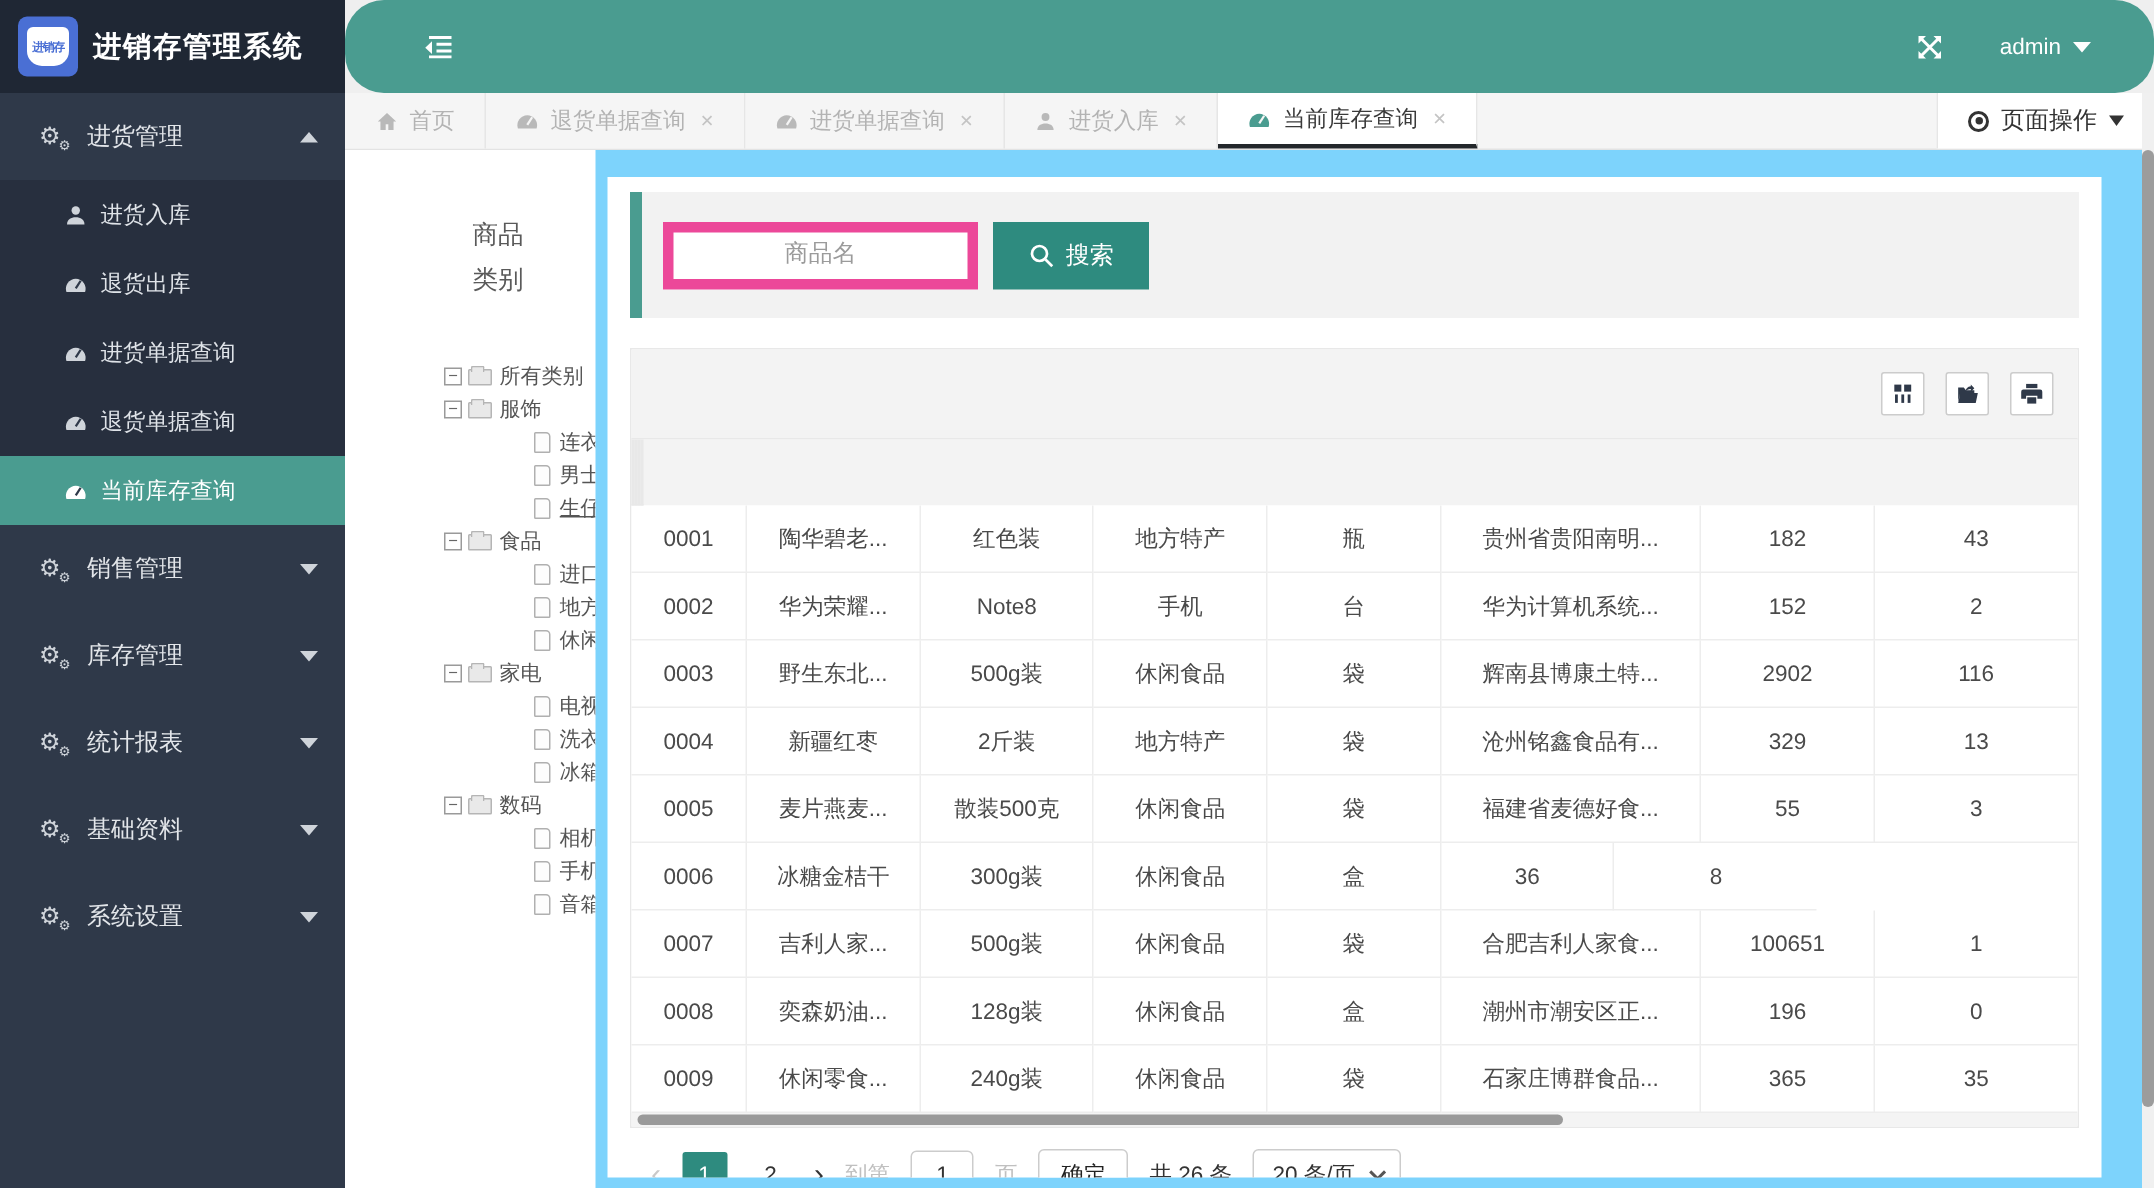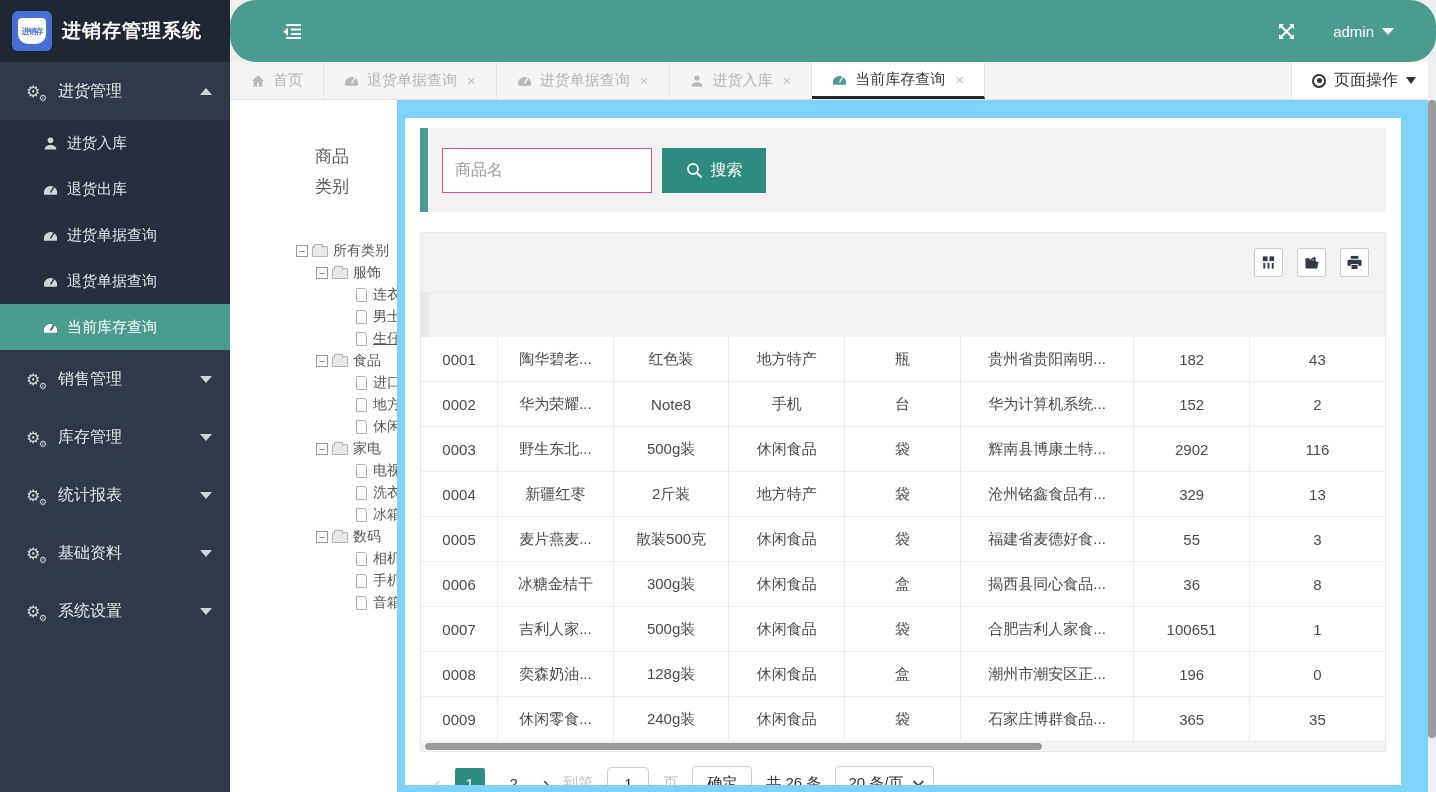--- a/index.html
+++ b/index.html
@@ -54,40 +54,40 @@
   .circ-dot::before { content:""; width:5px; height:5px; background:#333; border-radius:50%; }
   .page-actions .caret.down { border-top-color:#333; border-left-width:5px; border-right-width:5px; }
 
   
   .content { position:absolute; left:230px; top:100px; right:0; bottom:0; background:#7dd3fc; display:flex; }
   .tree-panel { width:167px; background:#fff; height:100%; overflow:hidden; flex:0 0 auto; }
   .tree-title { padding:42px 0 0 85px; font-size:17px; color:#5a5a5a; line-height:30px; }
   .tree { margin-top:38px; font-size:14px; color:#555; white-space:nowrap; }
   .tnode { height:22px; display:flex; align-items:center; cursor:pointer; }
   .tnode.t-root { padding-left:66px;text-align:center; }
-  .tnode.t-folder { padding-left:86px; }
+  .tnode.t-folder { padding-left:66px; }
   .tnode.t-leaf { padding-left:126px; }
   .expander { width:12px; height:12px; border:1px solid #9a9a9a; background:#fff; display:inline-flex; align-items:center; justify-content:center; font-size:11px; line-height:10px; color:#666; margin-right:4px; flex:0 0 auto; }
   .expander::before { content:"−"; }
   .folder-icon { width:16px; height:11px; background:#e9e9e9; border:1px solid #b5b5b5; border-radius:1px; position:relative; margin-right:5px; flex:0 0 auto; }
   .folder-icon::before { content:""; position:absolute; top:-3px; left:1px; width:7px; height:3px; background:#e9e9e9; border:1px solid #b5b5b5; border-bottom:none; border-radius:1px 1px 0 0; }
   .file-icon { width:11px; height:14px; background:#fdfdfd; border:1px solid #b0b0b0; border-radius:1px 3px 1px 1px; margin-right:6px; flex:0 0 auto; }
   .tnode .tlabel { overflow:hidden; }
   .tnode.underl .tlabel { text-decoration:underline; }
   .tnode .expander, .tnode .folder-icon { display:inline-flex; }
   .tnode .file-icon { display:none; }
   .tnode.t-leaf .file-icon { display:inline-block; }
 
   .gap-col { width:8px; flex:0 0 auto; }
 
   .card { background:#fff; margin:18px 35px 7px 0; flex:1; padding:10px 15px; overflow:hidden; }
 
   
   .search-panel { background:#f2f2f2; border-left:8px solid #4a9c90; height:84px; display:flex; align-items:center; padding-left:14px; gap:6px; }
-  .search-input { width:210px; height:45px; border:1px solid #ec4899; background:#fff; padding:0 12px; font-size:16px; color:#333; outline:none; }
+  .search-input { width:210px; height:45px; border:7px solid #ec4899; background:#fff; padding:0 12px; font-size:16px; color:#333; outline:none;text-align:center; }
   .search-input::placeholder { color:#9b9b9b; }
   .search-btn { height:45px; min-width:104px; background:#2e8b7f; color:#fff; border:none; font-size:16px; display:inline-flex; align-items:center; justify-content:center; gap:8px; cursor:pointer; margin-left:4px; }
 
   
   .table-block { margin-top:20px; border:1px solid #e8e8e8; }
   .table-toolbar { background:#f3f3f3; height:60px; display:flex; align-items:center; justify-content:flex-end; gap:14px; padding-right:16px; border-bottom:1px solid #e8e8e8; }
   .tool-btn { width:29px; height:29px; background:#fff; border:1px solid #ccc; border-radius:2px; display:inline-flex; align-items:center; justify-content:center; color:#2f3949; cursor:pointer; }
   .thead { display:flex; background:#f3f3f3; }
   .th { height:44px; display:flex; align-items:center; justify-content:center; font-size:15px; color:#5a5a5a; border-right:1px solid #e8e8e8; border-bottom:1px solid #e8e8e8; overflow:hidden; white-space:nowrap; }
   .tr { display:flex; background:#fff; }
@@ -507,21 +507,20 @@
             <div class="td c5">福建省麦德好食...</div>
             <div class="td c6">55</div>
             <div class="td c7">3</div>
           </div>
           <div class="tr">
             <div class="td c0">0006</div>
             <div class="td c1">冰糖金桔干</div>
             <div class="td c2">300g装</div>
             <div class="td c3">休闲食品</div>
             <div class="td c4">盒</div>
-            <div class="td c5">揭西县同心食品...</div>
             <div class="td c6">36</div>
             <div class="td c7">8</div>
           </div>
           <div class="tr">
             <div class="td c0">0007</div>
             <div class="td c1">吉利人家...</div>
             <div class="td c2">500g装</div>
             <div class="td c3">休闲食品</div>
             <div class="td c4">袋</div>
             <div class="td c5">合肥吉利人家食...</div>

